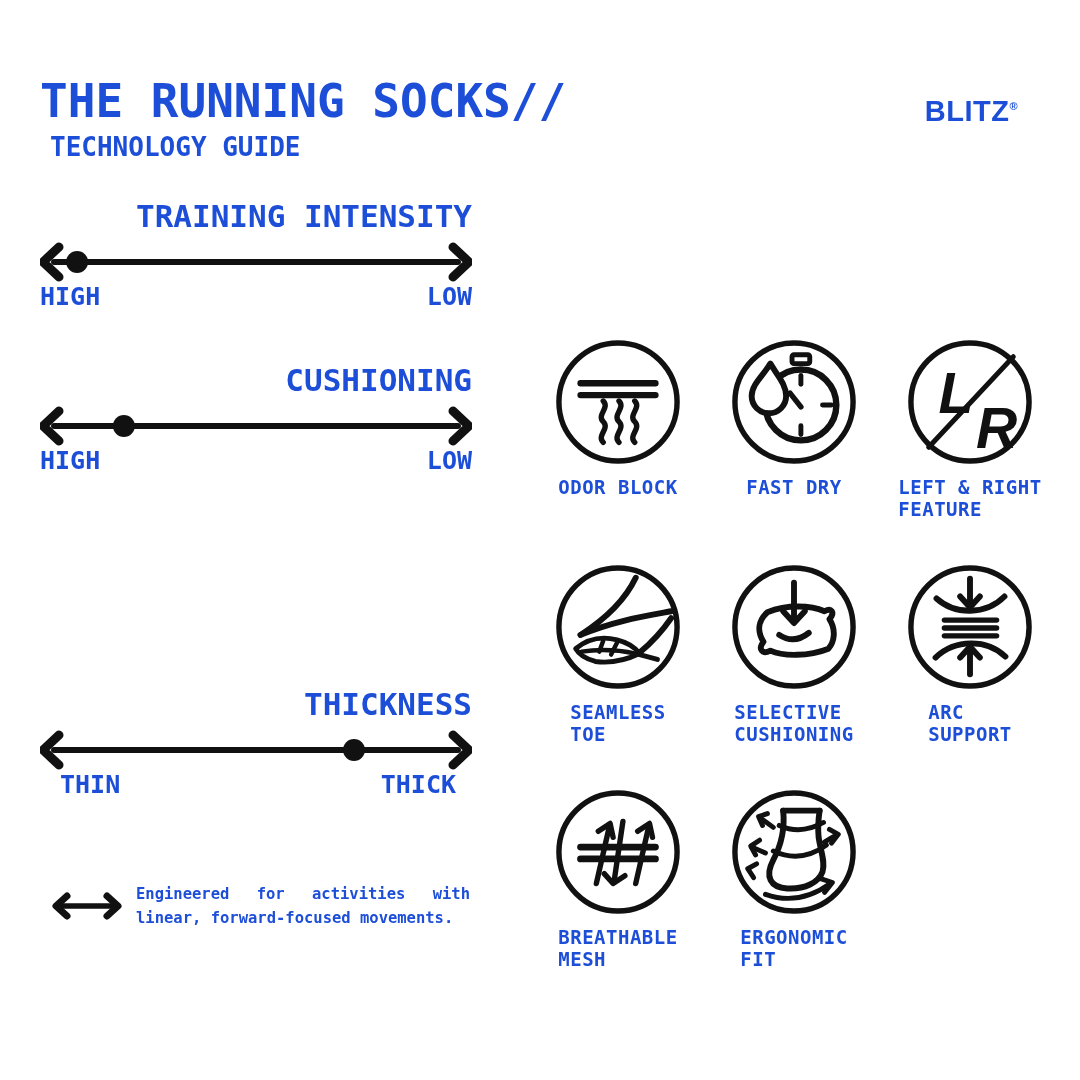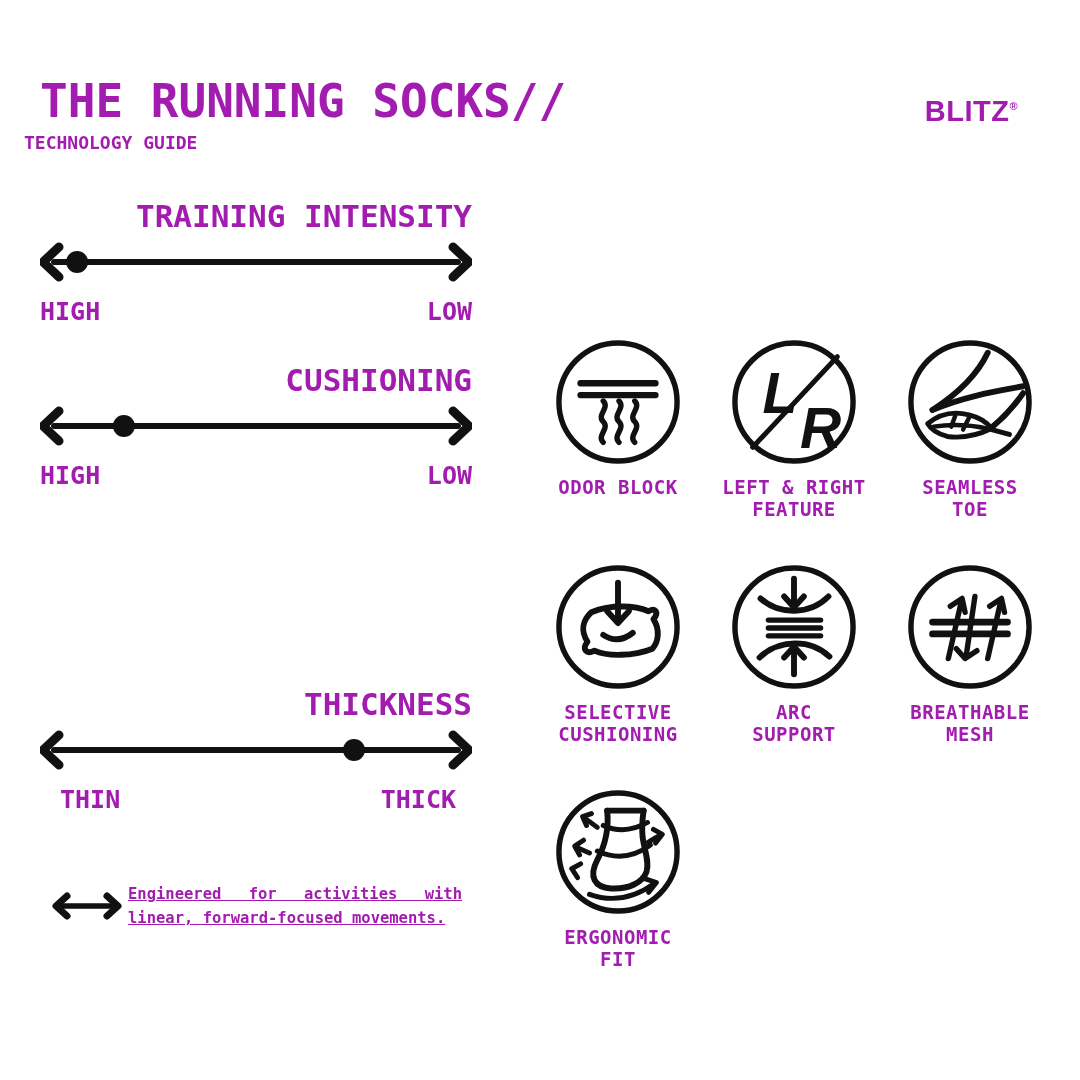--- a/index.html
+++ b/index.html
@@ -1,55 +1,55 @@
 <!DOCTYPE html>
 <html><head>
 <meta charset="utf-8">
 <style>
   * { margin:0; padding:0; box-sizing:border-box; }
   html,body { background:#ffffff; }
   .page {
-    position:relative; width:1080px; height:1080px; background:#fff; color:#a21caf;
+    position:relative; width:1080px; height:1080px; background:#fff; color:#1d4ed8;
     font-family:"DejaVu Sans Mono", monospace; overflow:hidden;
   }
   
   .title { position:absolute; left:40px; top:78px; font-size:46px; font-weight:bold; line-height:1; white-space:nowrap; }
-  .subtitle { position:absolute; left:24px; top:134px; font-size:18px; font-weight:bold; line-height:1; }
+  .subtitle { position:absolute; left:50px; top:134px; font-size:26px; font-weight:bold; line-height:1; }
   .logo { position:absolute; top:96px; right:62px; text-align:right;
           font-family:"Liberation Sans", sans-serif; font-weight:bold; font-size:29px;
           line-height:30px; letter-spacing:0.5px; }
   .logo .reg { font-size:11px; vertical-align:super; line-height:0; }
   
   .slider { position:absolute; left:40px; width:432px; }
   .slider-title { font-size:31px; font-weight:bold; line-height:32px; white-space:nowrap;text-align:right; }
   .slider-arrow { display:block; margin-top:8px; }
   .slider-arrow line, .slider-arrow polyline { stroke:#111; fill:none; stroke-linecap:round; stroke-linejoin:round; }
   .slider-arrow circle { fill:#111; }
-  .slider-labels { display:flex; justify-content:space-between; margin-top:15px;
+  .slider-labels { display:flex; justify-content:space-between; margin-top:0;
                    font-size:25px; font-weight:bold; line-height:1; }
   .labels-inset-sm { padding:0 4px; }
   .labels-inset-lg { padding-left:20px; padding-right:16px; }
   
   .movement { position:absolute; left:50px; top:848px; width:440px; }
   .movement-title { font-size:31px; font-weight:bold; line-height:32px; white-space:nowrap; }
-  .movement-row { display:flex; align-items:center; margin-top:34px; gap:4px;text-decoration:underline; }
+  .movement-row { display:flex; align-items:center; margin-top:34px; gap:12px; }
   .movement-arrow line, .movement-arrow polyline { stroke:#111; fill:none; stroke-linecap:round; stroke-linejoin:round; }
   .movement-text { width:334px; font-size:15.5px; font-weight:bold; line-height:24px; text-align:justify; }
   
   .features { position:absolute; left:530px; top:338px; display:grid;
               grid-template-columns:repeat(3,176px); grid-auto-rows:225px; }
   .feature { display:flex; flex-direction:column; align-items:center; }
   .feature-icon path, .feature-icon line, .feature-icon circle,
   .feature-icon polyline, .feature-icon rect {
     fill:none; stroke:#111; stroke-linecap:round; stroke-linejoin:round;
   }
   .feature-icon .white-fill { fill:#fff; }
   .feature-icon text { fill:#111; stroke:none; font-family:"Liberation Sans",sans-serif;
                        font-weight:bold; font-style:italic; }
-  .feature-label { margin-top:10px; font-size:19px; font-weight:bold; text-align:center;
+  .feature-label { margin-top:10px; font-size:19px; font-weight:bold; text-align:left;
                    white-space:pre-line; line-height:22px; letter-spacing:0.5px; }
 </style>
 </head>
 <body>
 
 <div class="page">
 
   <div class="title">THE RUNNING SOCKS//</div>
   <div class="subtitle">TECHNOLOGY GUIDE</div>
   <div class="logo">
@@ -117,20 +117,33 @@
         <circle cx="65" cy="65" r="60" stroke-width="5.5"></circle>
         <line x1="27" y1="46" x2="103" y2="46" stroke-width="6.5"></line>
         <line x1="27" y1="58" x2="103" y2="58" stroke-width="6.5"></line>
         <path d="M50 64 c7 7 -7 14 0 21 c7 7 -7 14 0 21" stroke-width="5.5"></path>
         <path d="M66 64 c7 7 -7 14 0 21 c7 7 -7 14 0 21" stroke-width="5.5"></path>
         <path d="M82 64 c7 7 -7 14 0 21 c7 7 -7 14 0 21" stroke-width="5.5"></path>
       </svg>
       <div class="feature-label">ODOR BLOCK</div>
     </div>
 
+    <div class="feature">
+      <svg class="feature-icon" width="128" height="128" viewBox="0 0 130 130">
+        <circle cx="65" cy="65" r="60" stroke-width="5.5"></circle>
+        <rect x="63" y="17" width="18" height="9" rx="2" stroke-width="5"></rect>
+        <circle cx="72" cy="68" r="36" stroke-width="6.5"></circle>
+        <line x1="72" y1="38" x2="72" y2="47" stroke-width="5"></line>
+        <line x1="94" y1="68" x2="103" y2="68" stroke-width="5"></line>
+        <line x1="72" y1="89" x2="72" y2="98" stroke-width="5"></line>
+        <line x1="72" y1="70" x2="61" y2="56" stroke-width="5.5"></line>
+        <path class="white-fill" d="M41 26 C48 38 57 47 57 59 A17.5 17.5 0 0 1 22 59 C22 47 34 38 41 26 Z" stroke-width="6"></path>
+      </svg>
+      <div class="feature-label">FAST DRY</div>
+    </div>
 
     <div class="feature">
       <svg class="feature-icon" width="128" height="128" viewBox="0 0 130 130">
         <circle cx="65" cy="65" r="60" stroke-width="5.5"></circle>
         <line x1="23" y1="111" x2="109" y2="19" stroke-width="5"></line>
         <text x="33" y="76" font-size="58">L</text>
         <text x="71" y="112" font-size="58">R</text>
       </svg>
       <div class="feature-label">LEFT &amp; RIGHT
 FEATURE</div>

